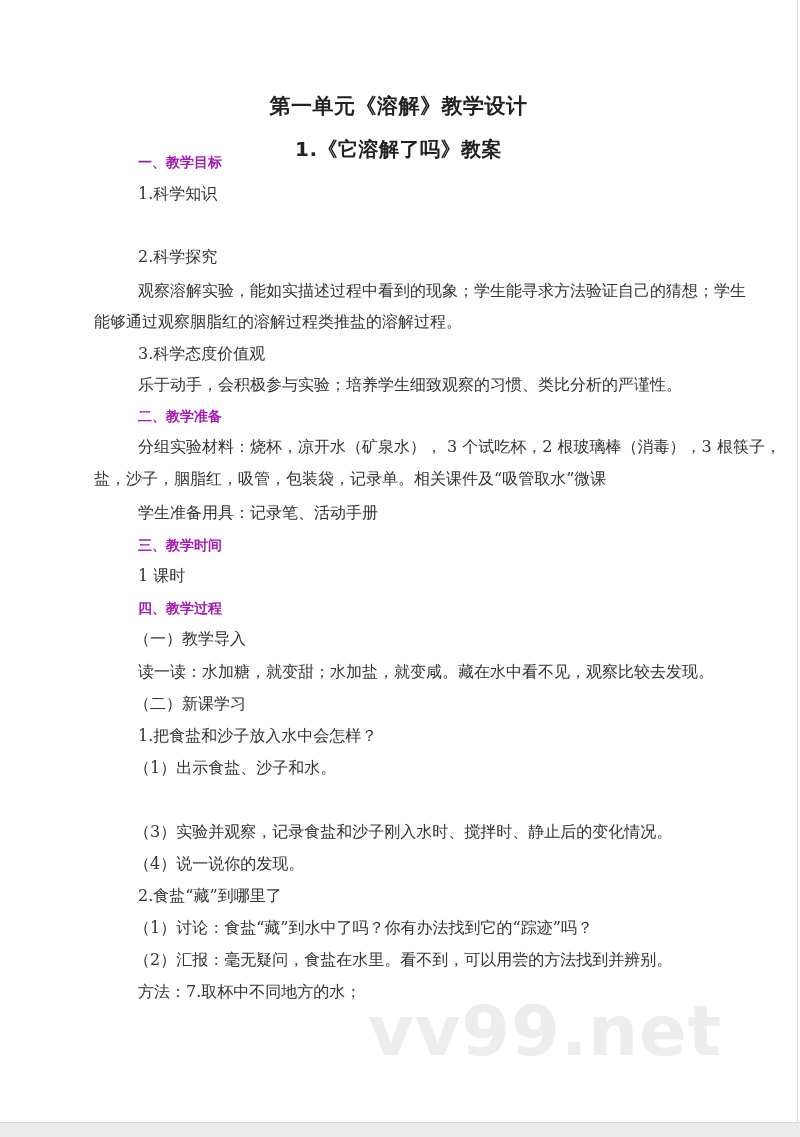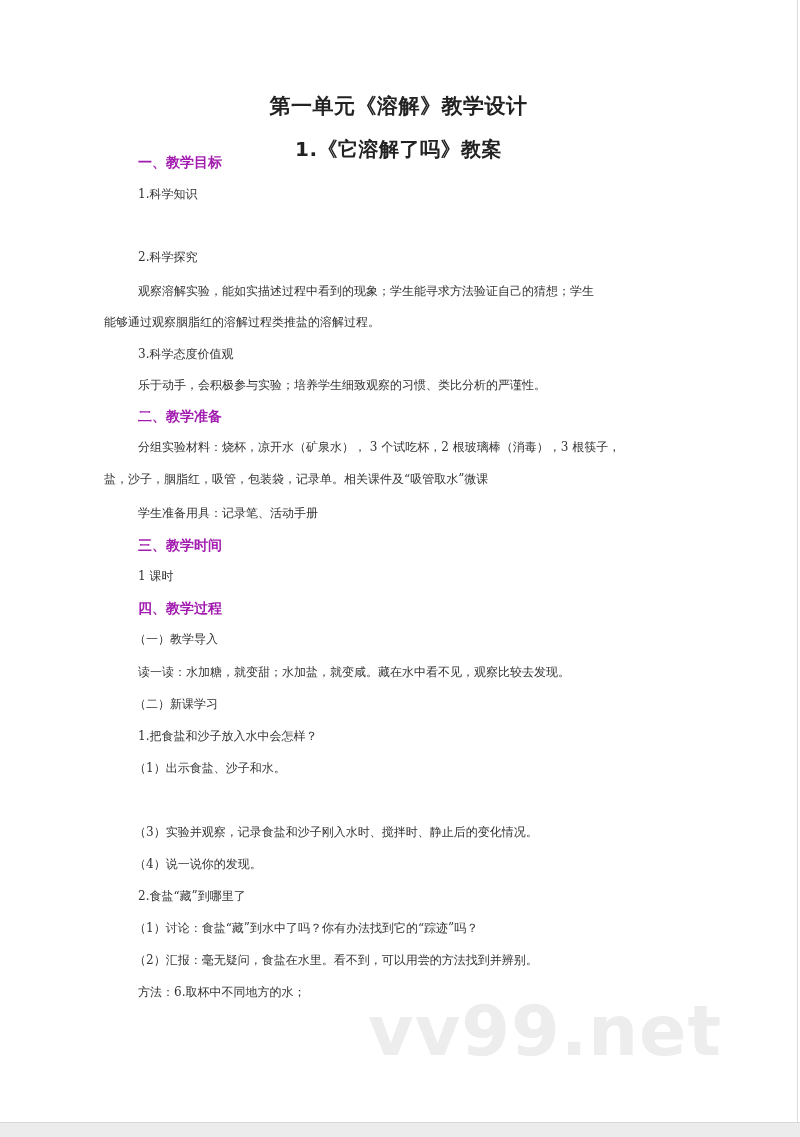--- a/index.html
+++ b/index.html
@@ -41,34 +41,34 @@
       font-family: "DejaVu Sans", "Liberation Sans", sans-serif;
       font-weight: bold;
       color: #222;
       margin-top: 28px;
     }
     .t1 { top: 64px; font-size: 21px; letter-spacing: 0.5px; }
     .t2 { top: 108px; font-size: 20px; letter-spacing: 0.5px; }
 
     .line {
       position: absolute;
-      font-size: 12px;
+      font-size: 16px;
       line-height: 20px;
       white-space: nowrap;
       color: #333;
     }
     .h {
       font-family: "DejaVu Sans", "Liberation Sans", sans-serif;
       font-weight: bold;
       font-size: 14px;
       color: #a21caf;
     }
     .ind { left: 138px; }
     .ind2 { left: 134px; }
-    .flush { left: 104px; }
+    .flush { left: 94px; }
     .watermark {
       position: absolute;
       left: 368px;
       top: 996px;
       font-family: "DejaVu Sans", "Liberation Sans", sans-serif;
       font-weight: bold;
       font-size: 70px;
       color: #ededed;
       letter-spacing: 1px;
       line-height: 70px;
@@ -103,18 +103,18 @@
   <div class="line ind2" style="top:629px">（一）教学导入</div>
   <div class="line ind" style="top:662px">读一读：水加糖，就变甜；水加盐，就变咸。藏在水中看不见，观察比较去发现。</div>
   <div class="line ind2" style="top:694px">（二）新课学习</div>
   <div class="line ind" style="top:726px">1.把食盐和沙子放入水中会怎样？</div>
   <div class="line ind2" style="top:758px">（1）出示食盐、沙子和水。</div>
   <div class="line ind2" style="top:822px">（3）实验并观察，记录食盐和沙子刚入水时、搅拌时、静止后的变化情况。</div>
   <div class="line ind2" style="top:854px">（4）说一说你的发现。</div>
   <div class="line ind" style="top:886px">2.食盐“藏”到哪里了</div>
   <div class="line ind2" style="top:918px">（1）讨论：食盐“藏”到水中了吗？你有办法找到它的“踪迹”吗？</div>
   <div class="line ind2" style="top:950px">（2）汇报：毫无疑问，食盐在水里。看不到，可以用尝的方法找到并辨别。</div>
-  <div class="line ind" style="top:982px">方法：6.取杯中不同地方的水；</div>
+  <div class="line ind" style="top:982px">方法：7.取杯中不同地方的水；</div>
 
   <div class="watermark">vv99.net</div>
 </div>
 
 <div class="bottom-band"></div>
 
 </body></html>

